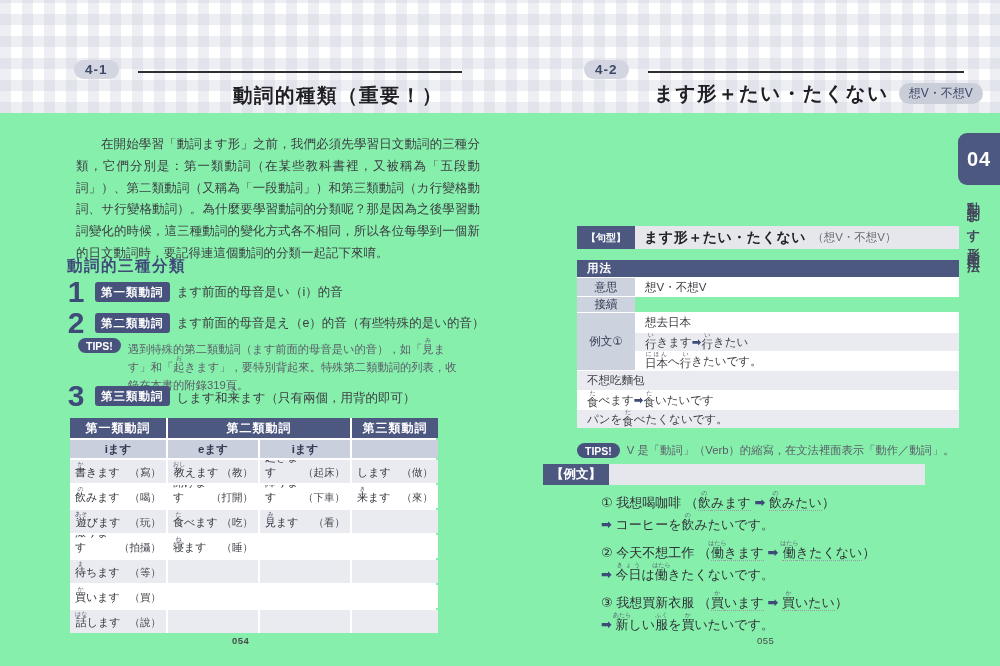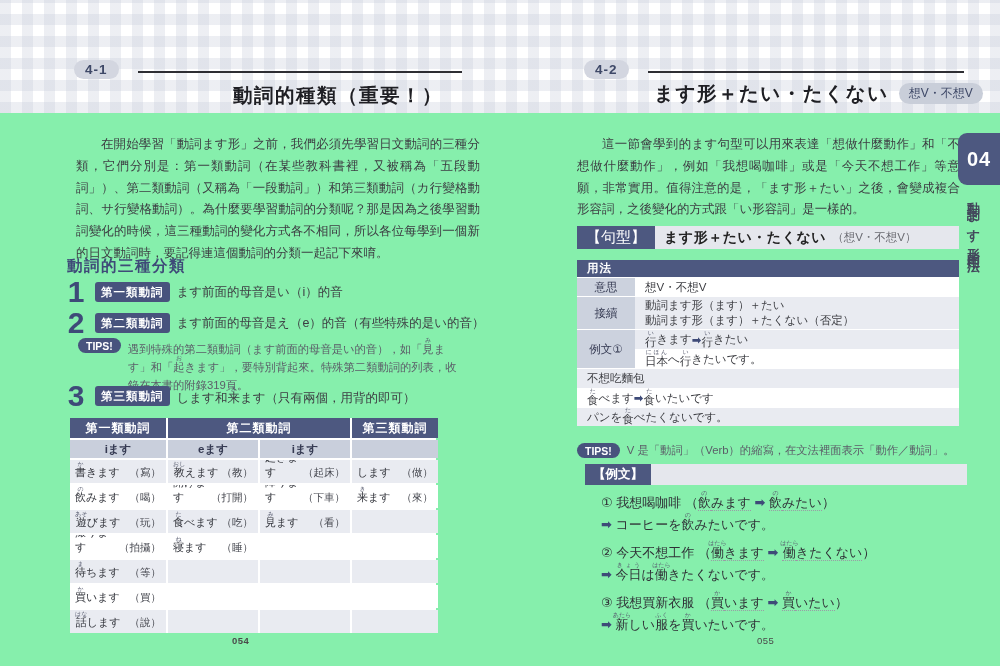--- a/index.html
+++ b/index.html
@@ -48,21 +48,21 @@
   .vtable .rw { background:#ffffff; }
   .vtable .g { font-size:10.5px; color:#44464e; white-space:nowrap; }
 
   ruby { ruby-position:over; }
   rt { font-size:6px; line-height:1; color:#565a6e; }
   .arrow { color:#3e4a78; font-weight:bold; }
   .dotted { border-bottom:1px dotted #9a9ca6; }
 
   
   .pattern-bar { position:absolute; display:flex; height:23px; width:382px; }
-  .pattern-label { background:#4d5880; color:#fff; font-size:15px; font-weight:normal; padding:0 9px;
+  .pattern-label { background:#4d5880; color:#fff; font-size:10px; font-weight:bold; padding:0 9px;
                    display:flex; align-items:center; white-space:nowrap; }
   .pattern-rest { flex:1; background:#e5e7ed; display:flex; align-items:center; gap:6px; padding-left:9px; }
   .pattern-bold { font-size:14px; font-weight:bold; color:#222; letter-spacing:0.5px; }
   .pattern-note { font-size:11.5px; color:#6a6b72; }
 
   
   .usage { position:absolute; width:382px; font-size:11.5px; }
   .u-head { background:#4d5880; color:#fff; font-weight:bold; height:17px; line-height:17px; padding-left:10px; letter-spacing:1px; }
   .u-row { display:flex; border-top:1px solid #fff; }
   .u-label { width:58px; background:#ccd2de; color:#353a52; display:flex; align-items:center; justify-content:center; text-align:center; }
@@ -223,50 +223,44 @@
 
   <div class="pageno" style="left:232px; top:635px;font-weight:bold;">054</div>
 
   <div class="pill" style="left:584px; top:60px;">4-2</div>
   <div class="rule" style="left:648px; top:71px; width:316px;"></div>
   <div class="title-row" style="left:654px; top:80px;">
     <span class="big-title" style="position:static;">ます形＋たい・たくない</span>
     <span class="title-badge">想V・不想V</span>
   </div>
 
-  <div class="para" style="left:577px; top:134px; width:383px;">這一節會學到的ます句型可以用來表達「想做什麼動作」和「不想做什麼動作」，例如「我想喝咖啡」或是「今天不想工作」等意願，非常實用。值得注意的是，「ます形＋たい」之後，會變成複合形容詞，之後變化的方式跟「い形容詞」是一樣的。</div>
 
   <div class="pattern-bar" style="left:577px; top:226px;">
     <span class="pattern-label">【句型】</span>
     <span class="pattern-rest">
       <span class="pattern-bold">ます形＋たい・たくない</span>
       <span class="pattern-note">（想V・不想V）</span>
     </span>
   </div>
 
   <div class="usage" style="left:577px; top:260px;">
     <div class="u-head">用法</div>
     <div class="u-row">
       <div class="u-label">意思</div>
       <div class="u-val">
           <div class="u-line h18 bg-w">想V・不想V</div>
         </div>
     </div>
     <div class="u-row">
       <div class="u-label">接續</div>
-      <div class="u-val">
-        <div class="u-two bg-g">
-          <span>動詞ます形（ます）＋たい</span><br>
-          <span>動詞ます形（ます）＋たくない（否定）</span>
-        </div>
-      </div>
     </div>
     <div class="u-row">
       <div class="u-label">例文①</div>
       <div class="u-val">
+        <div class="u-line h19 bg-w">想去日本</div>
         <div class="u-line h19 bg-g">
             <span><ruby>行<rt>い</rt></ruby></span>
             <span>きます </span>
             <span class="arrow">➡</span>
             <span> </span>
             <span><ruby>行<rt>い</rt></ruby></span>
             <span>きたい</span>
           </div>
         <div class="u-line h19 bg-w">
             <span><ruby>日本<rt>にほん</rt></ruby></span>
@@ -294,21 +288,21 @@
           </div>
       </div>
     </div>
   </div>
 
   <div class="tips" style="left:577px; top:442px; width:385px;">
     <span class="tips-badge">TIPS!</span>
     <span class="tips-text">V 是「動詞」（Verb）的縮寫，在文法裡面表示「動作／動詞」。</span>
   </div>
 
-  <div class="sec-bar" style="left:585px; top:464px;">
+  <div class="sec-bar" style="left:543px; top:464px;">
     <span class="sec-label">【例文】</span>
     <span class="sec-rest"></span>
   </div>
 
   <div class="examples" style="left:601px; top:490px;">
     <div class="ex-pair">
       <div class="ex-line"><span>① 我想喝咖啡 （</span><span class="dotted"><ruby>飲<rt>の</rt></ruby></span><span class="dotted">みます</span><span> </span><span class="arrow">➡</span><span> </span><span class="dotted"><ruby>飲<rt>の</rt></ruby></span><span class="dotted">みたい</span><span>）</span></div>
       <div class="ex-line"><span class="arrow">➡ </span><span>コーヒーを</span><span><ruby>飲<rt>の</rt></ruby></span><span>みたいです。</span></div>
     </div>
     <div class="ex-pair">

